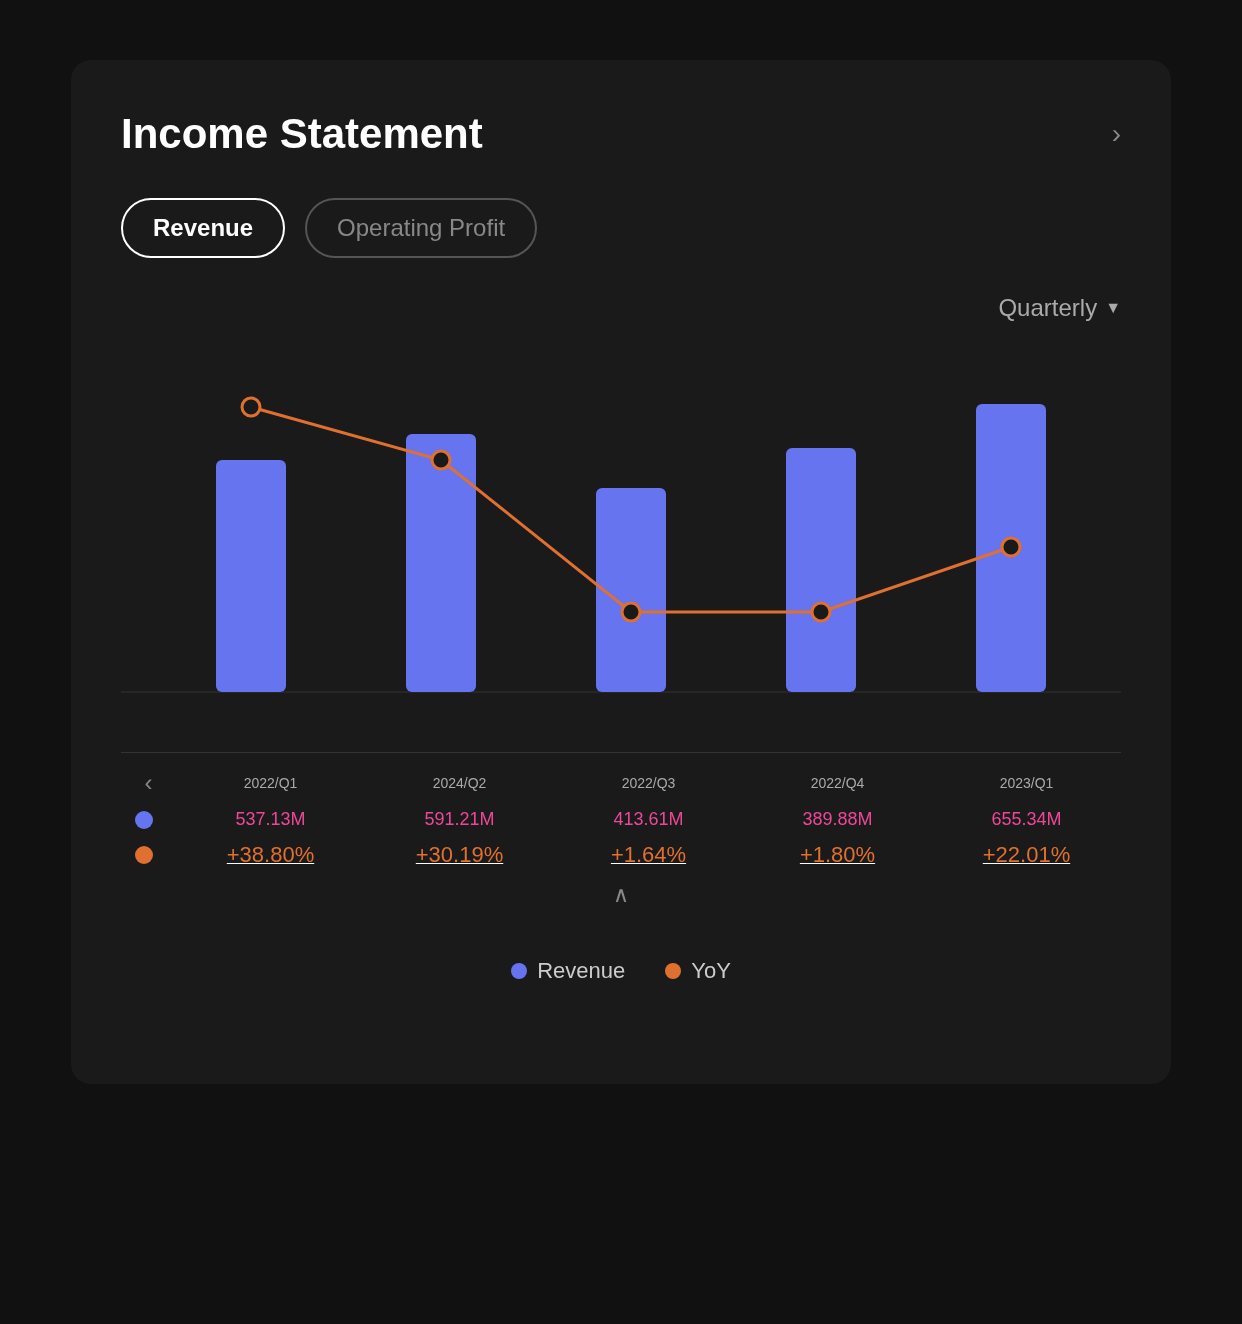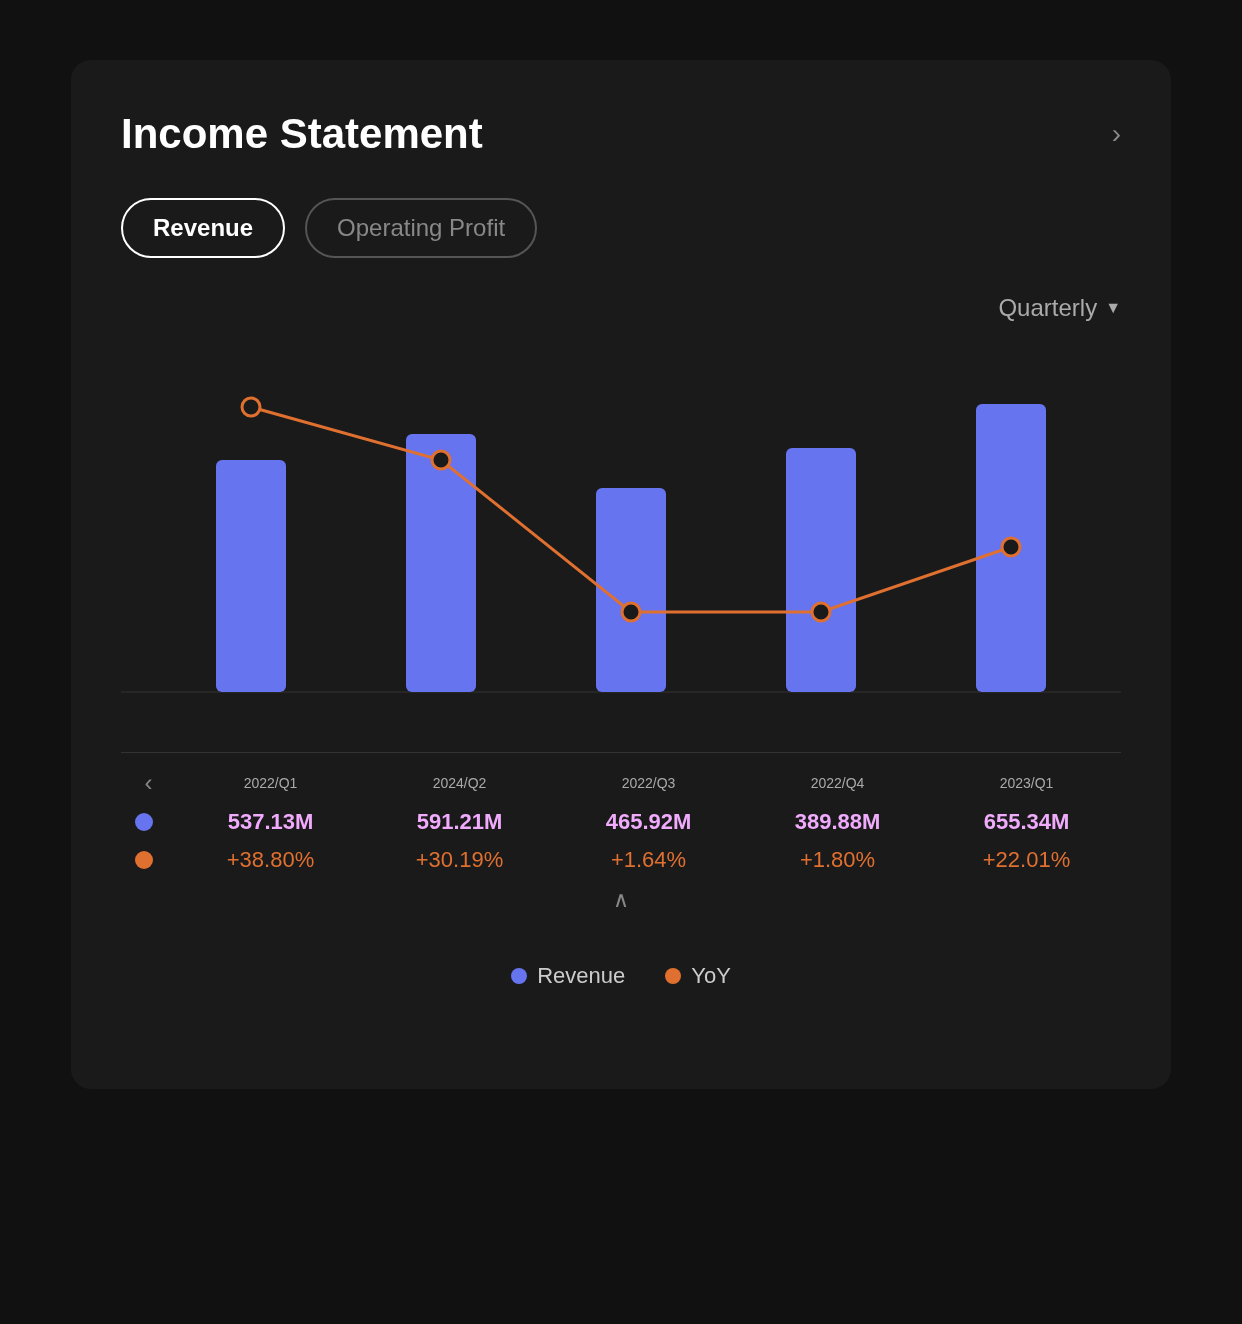--- a/index.html
+++ b/index.html
@@ -127,23 +127,23 @@
     .dot-orange { background: #e07030; }
     .values-row {
       display: flex;
       flex: 1;
     }
     .value-cell {
       flex: 1;
       text-align: center;
     }
     .revenue-value {
-      font-size: 22px;
-      color: #f0abfc;
-      font-weight: 700;
+      font-size: 18px;
+      color: #ec4899;
+      font-weight: 400;
     }
     .yoy-value {
       font-size: 22px;
       color: #e07030;
       font-weight: 500;
     }
     .collapse-row {
       display: flex;
       justify-content: center;
       margin-top: 14px;
@@ -237,27 +237,27 @@
       </div>
     </div>
 
     <div style="display:flex; align-items:center; margin-bottom:12px;">
       <div class="nav-col">
         <span class="dot dot-blue"></span>
       </div>
       <div class="values-row">
         <div class="value-cell"><span class="revenue-value">537.13M</span></div>
         <div class="value-cell"><span class="revenue-value">591.21M</span></div>
-        <div class="value-cell"><span class="revenue-value">465.92M</span></div>
+        <div class="value-cell"><span class="revenue-value">413.61M</span></div>
         <div class="value-cell"><span class="revenue-value">389.88M</span></div>
         <div class="value-cell"><span class="revenue-value">655.34M</span></div>
       </div>
     </div>
 
-    <div style="display:flex; align-items:center; margin-bottom:12px;">
+    <div style="display:flex; align-items:center; margin-bottom:12px;text-decoration:underline;">
       <div class="nav-col">
         <span class="dot dot-orange"></span>
       </div>
       <div class="values-row">
         <div class="value-cell"><span class="yoy-value">+38.80%</span></div>
         <div class="value-cell"><span class="yoy-value">+30.19%</span></div>
         <div class="value-cell"><span class="yoy-value">+1.64%</span></div>
         <div class="value-cell"><span class="yoy-value">+1.80%</span></div>
         <div class="value-cell"><span class="yoy-value">+22.01%</span></div>
       </div>

